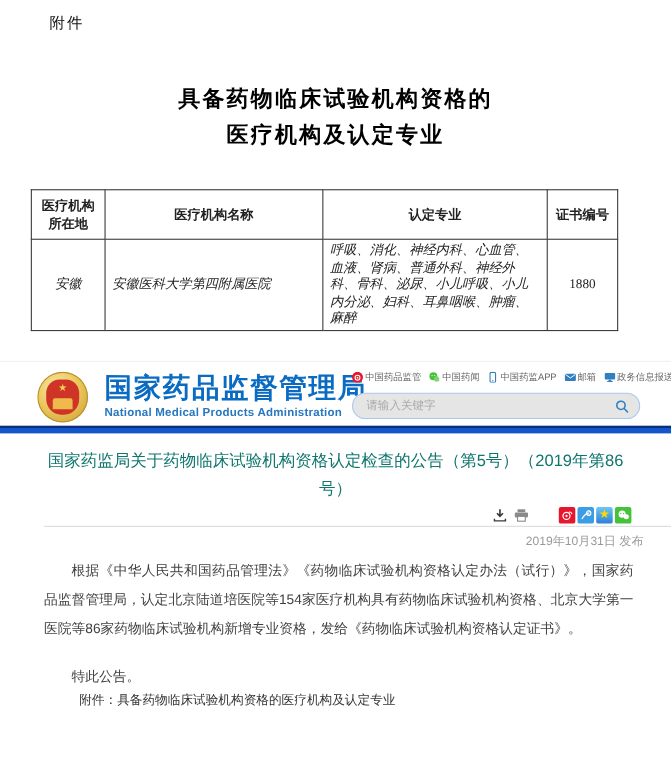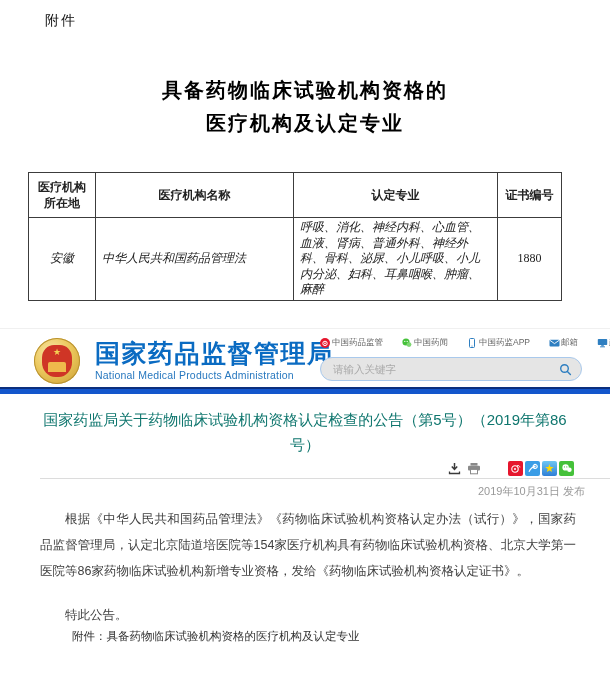--- a/index.html
+++ b/index.html
@@ -47,23 +47,23 @@
     box-shadow:0 0 0 1px #b8912f inset;
   }
   .emblem-inner{
     position:absolute; left:8px; top:7px; width:30px; height:32px; border-radius:40% 40% 45% 45%;
     background:#cf3526;
   }
   .emblem-star{ position:absolute; left:0; right:0; top:3px; text-align:center; color:#f4d053; font-size:9px; line-height:9px;}
   .emblem-gate{ position:absolute; left:6px; right:6px; bottom:5px; height:10px; background:#f4d053; border-radius:2px 2px 0 0; opacity:.85;}
   .brand{ position:absolute; left:95px; top:10px; }
   .brand-cn{ font-size:25px; font-weight:700; color:#0a6bc2; letter-spacing:1.5px; line-height:28px;}
-  .brand-en{ font-size:10.5px; color:#2878bf; letter-spacing:.2px; margin-top:2px;}
+  .brand-en{ font-size:10.5px; color:#2878bf; letter-spacing:.2px; margin-top:2px;font-weight:bold;}
   .hdr-right{ position:absolute; left:320px; top:7px; width:268px;}
-  .quick-links{ display:flex; align-items:center; gap:19px; height:14px; }
+  .quick-links{ display:flex; align-items:center; gap:7px; height:14px; }
   .qlink{ display:flex; align-items:center; gap:2px; cursor:pointer; white-space:nowrap;}
   .qlink .lbl{ font-size:8.5px; color:#666; }
   .qicon{ width:10px; height:10px; display:inline-block; position:relative; flex:0 0 auto;}
   .qicon svg{ display:block; }
   .search-pill{
     margin-top:7px; height:24px; width:262px; border:1px solid #a9c9ec; border-radius:13px;
     display:flex; align-items:center; padding:0 8px 0 12px; background:#e5e5e5;
   }
   .search-pill input{
     flex:1; border:none; outline:none; font-size:10.5px; color:#333; background:transparent;
@@ -115,21 +115,21 @@
 <table class="qual-table">
   <tbody>
       <tr class="hdr">
     <td class="col-loc">医疗机构所在地</td>
     <td class="col-name">医疗机构名称</td>
     <td class="col-spec">认定专业</td>
     <td class="col-cert">证书编号</td>
   </tr>
   <tr class="row">
     <td class="kai">安徽</td>
-    <td class="kai name-cell">中华人民共和国药品管理法</td>
+    <td class="kai name-cell">安徽医科大学第四附属医院</td>
     <td class="kai spec-cell">呼吸、消化、神经内科、心血管、血液、肾病、普通外科、神经外科、骨科、泌尿、小儿呼吸、小儿内分泌、妇科、耳鼻咽喉、肿瘤、麻醉</td>
     <td class="cert-cell">1880</td>
   </tr>
 </tbody>
   </table>
 
 <div class="site-header">
   <div class="emblem">
     <div class="emblem-inner">
       <div class="emblem-star">★</div>

